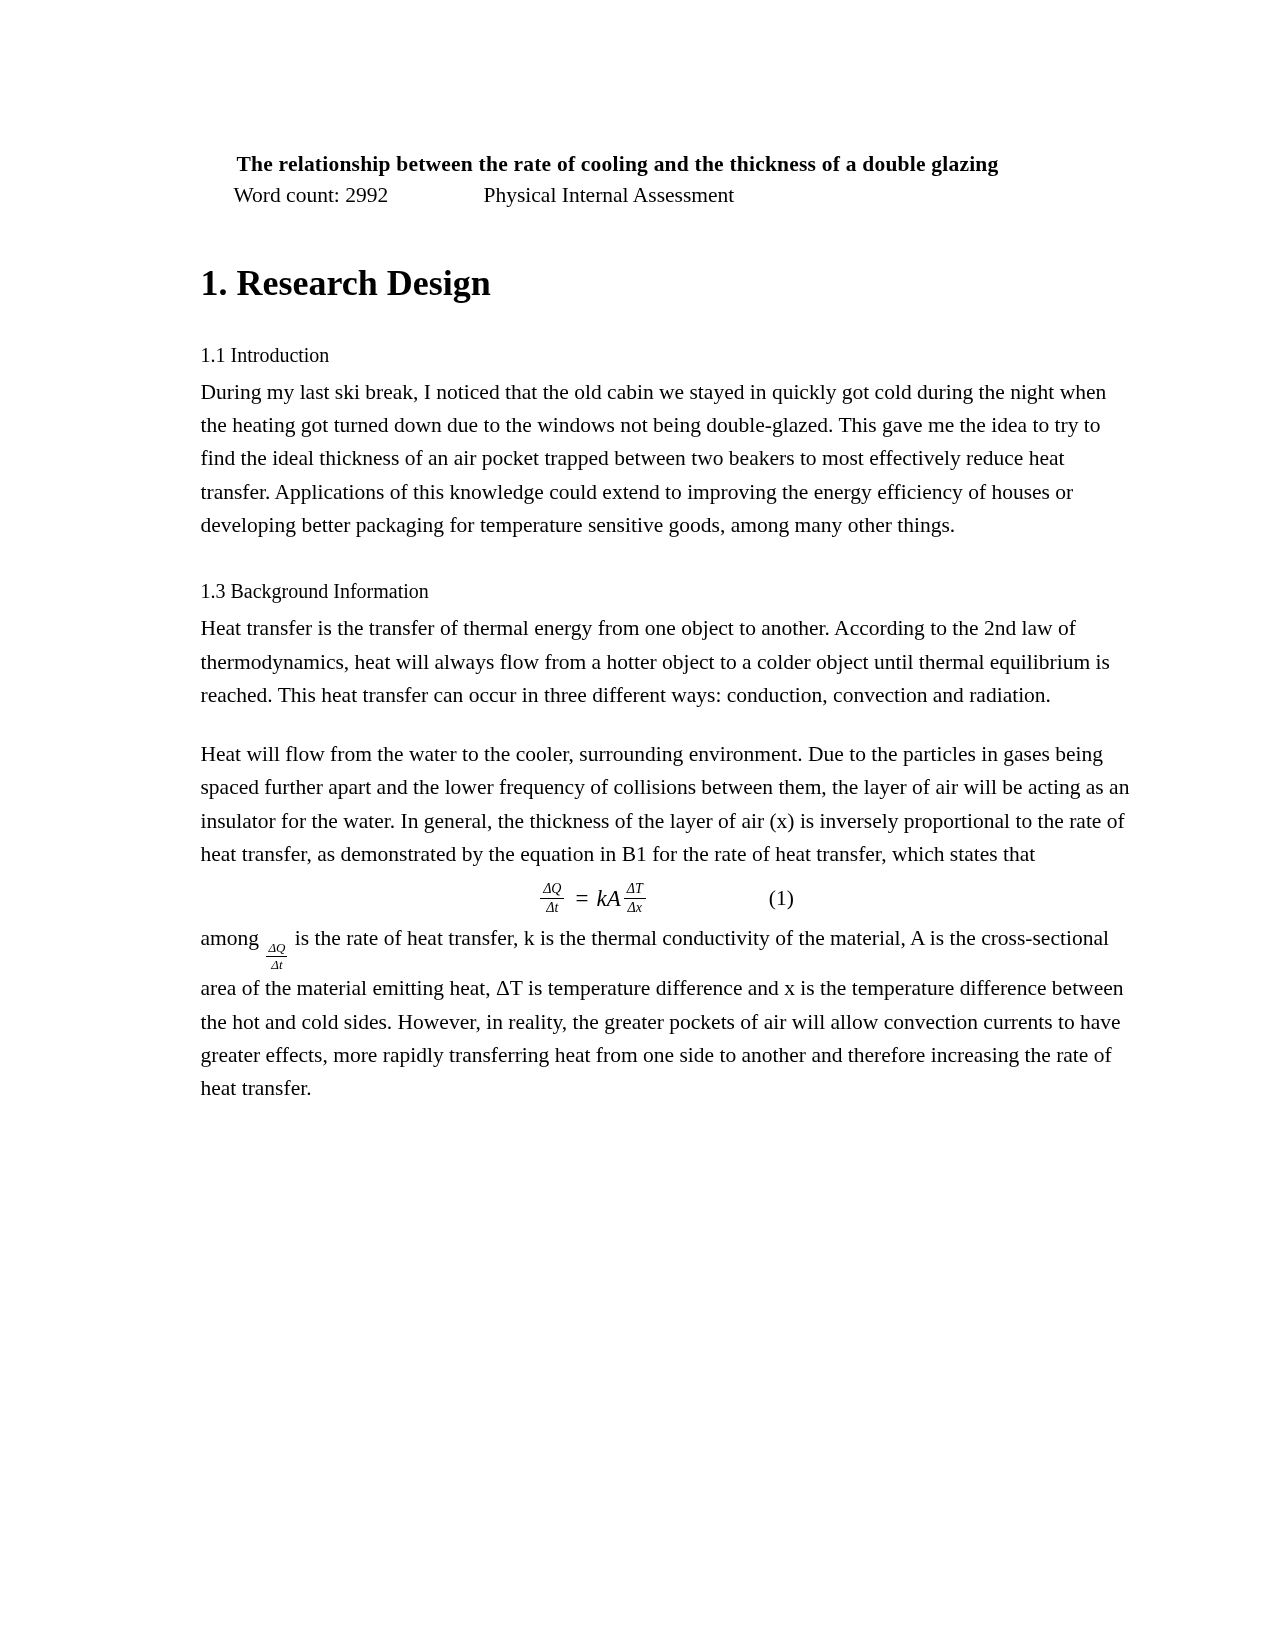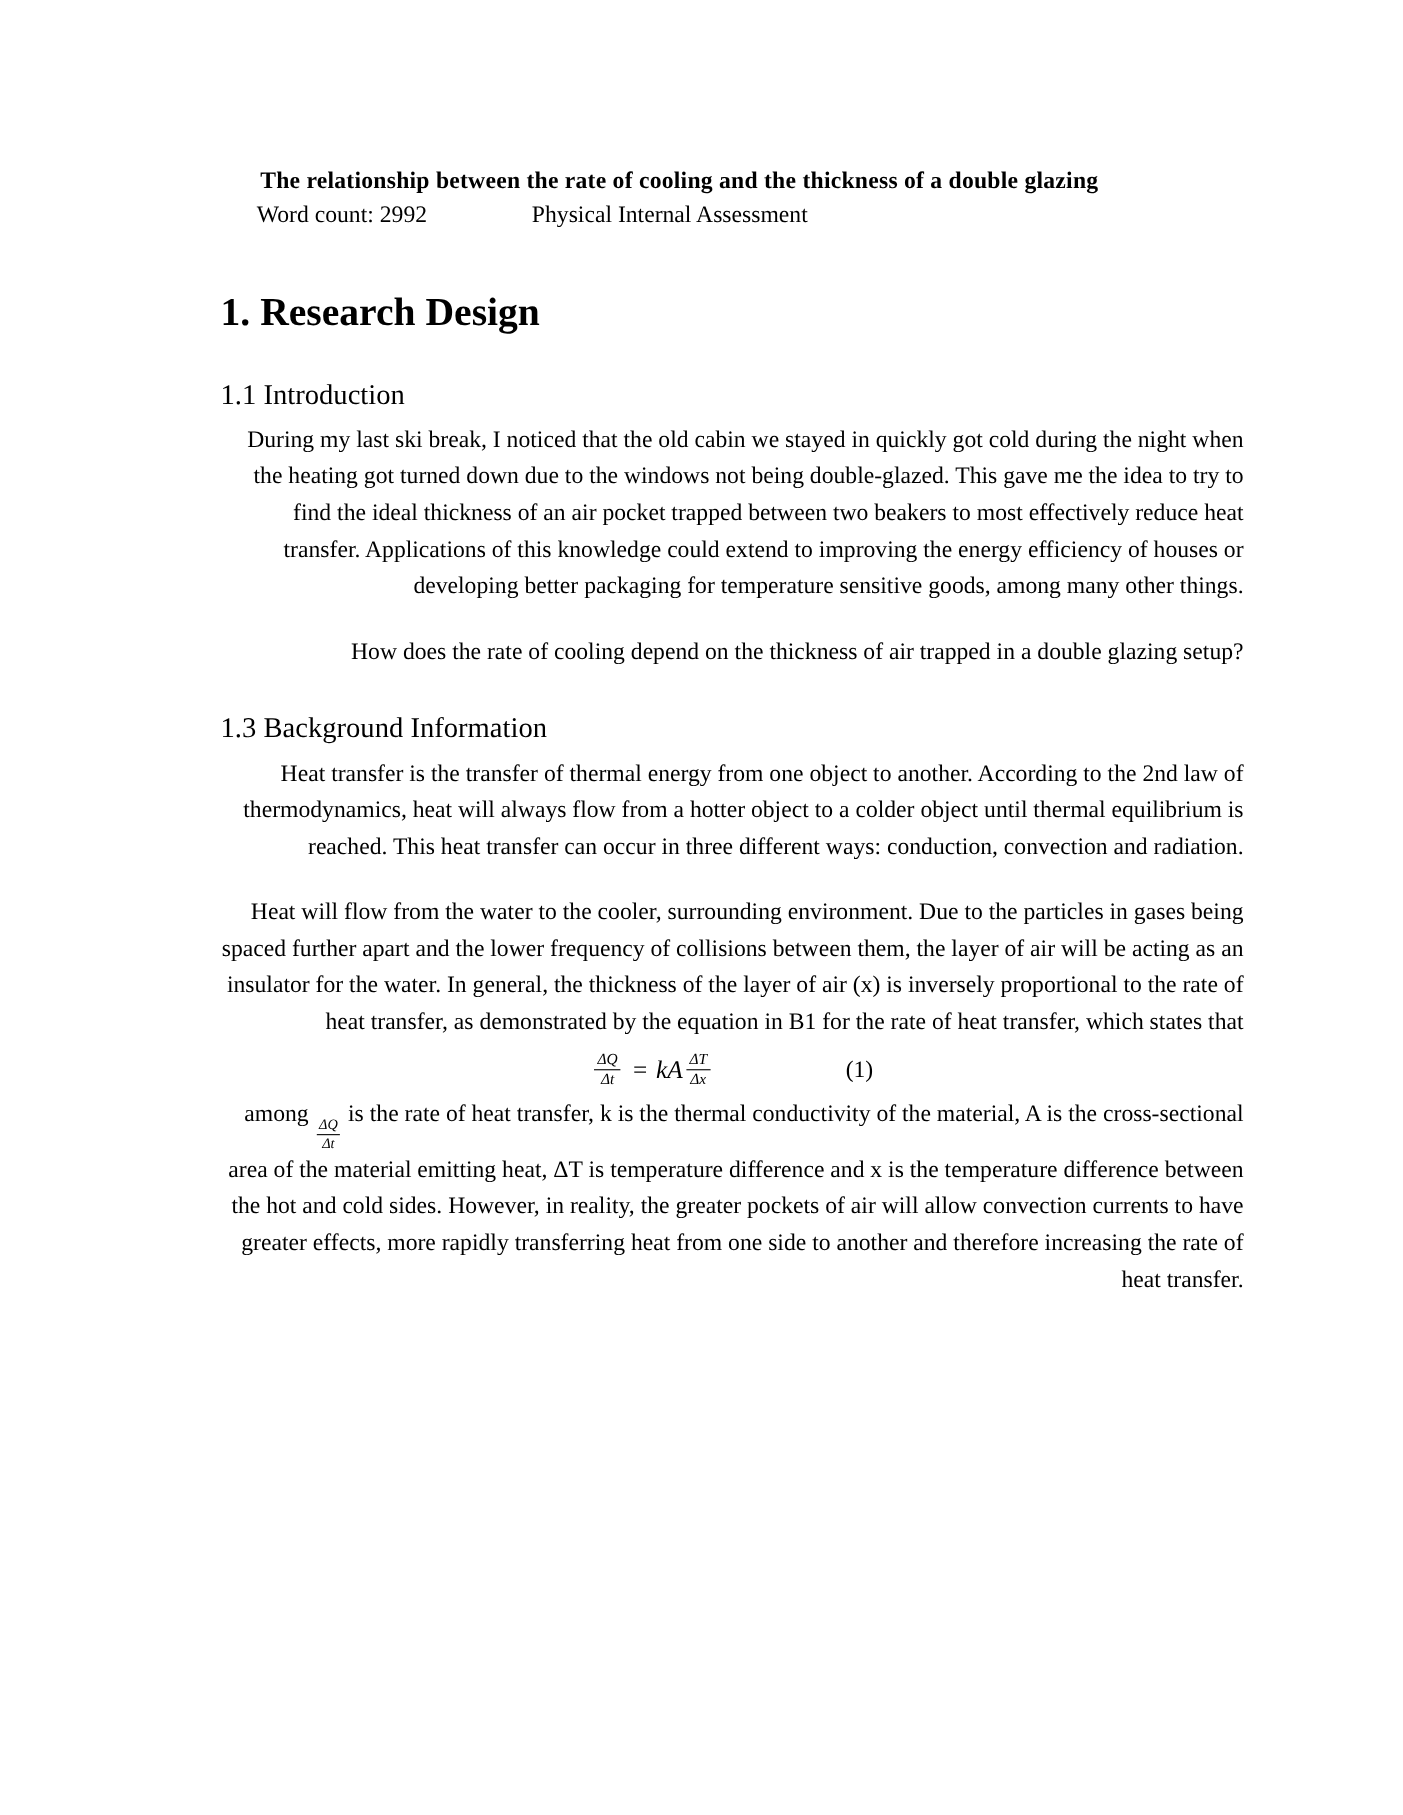--- a/index.html
+++ b/index.html
@@ -42,30 +42,30 @@
   .meta-wordcount { width: 250px; }
   .meta-type { }
 
   h1.section {
     font-size: 36px;
     font-weight: bold;
     line-height: 1.2;
     margin: 52px 0 0 0;
   }
   h2.subsection {
-    font-size: 26px;
+    font-size: 20px;
     font-weight: normal;
     line-height: 1.25;
     margin: 37px 0 8px 0;
   }
   p.body {
     font-size: 21.5px;
     line-height: 1.55;
     margin: 0 0 0 0;
-    text-align: right;
+    text-align: left;
   }
   p.body + p.body {
     margin-top: 26px;
   }
 
   .equation-block {
     display: flex;
     align-items: center;
     justify-content: center;
     margin: 10px 0 6px 0;
@@ -133,21 +133,20 @@
     <div class="meta-row">
       <span class="meta-wordcount">Word count: 2992</span>
       <span class="meta-type">Physical Internal Assessment</span>
     </div>
 
     <h1 class="section">1. Research Design</h1>
 
     <h2 class="subsection">1.1 Introduction</h2>
     <p class="body">During my last ski break, I noticed that the old cabin we stayed in quickly got cold during the night when the heating got turned down due to the windows not being double-glazed. This gave me the idea to try to find the ideal thickness of an air pocket trapped between two beakers to most effectively reduce heat transfer. Applications of this knowledge could extend to improving the energy efficiency of houses or developing better packaging for temperature sensitive goods, among many other things.</p>
 
-    <p class="body">How does the rate of cooling depend on the thickness of air trapped in a double glazing setup?</p>
 
     <h2 class="subsection">1.3 Background Information</h2>
     <p class="body">Heat transfer is the transfer of thermal energy from one object to another. According to the 2nd law of thermodynamics, heat will always flow from a hotter object to a colder object until thermal equilibrium is reached. This heat transfer can occur in three different ways: conduction, convection and radiation.</p>
     <p class="body">Heat will flow from the water to the cooler, surrounding environment. Due to the particles in gases being spaced further apart and the lower frequency of collisions between them, the layer of air will be acting as an insulator for the water. In general, the thickness of the layer of air (x) is inversely proportional to the rate of heat transfer, as demonstrated by the equation in B1 for the rate of heat transfer, which states that</p>
 
     <div class="equation-block">
       <span class="eq-inner">
         <span class="frac">
           <span class="num">ΔQ</span>
           <span class="den">Δt</span>

